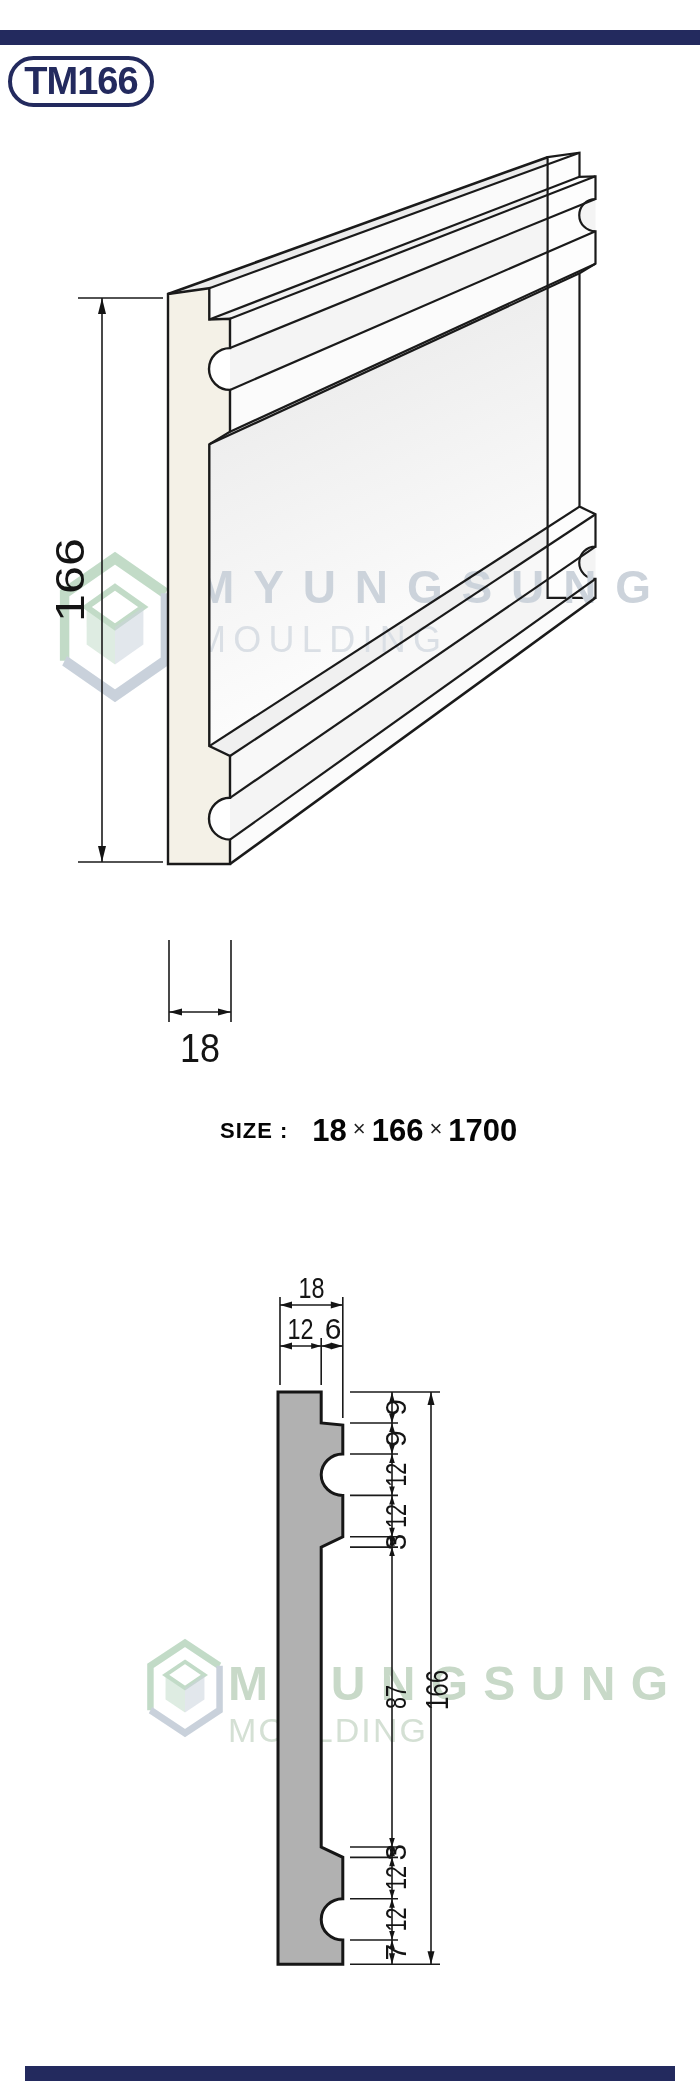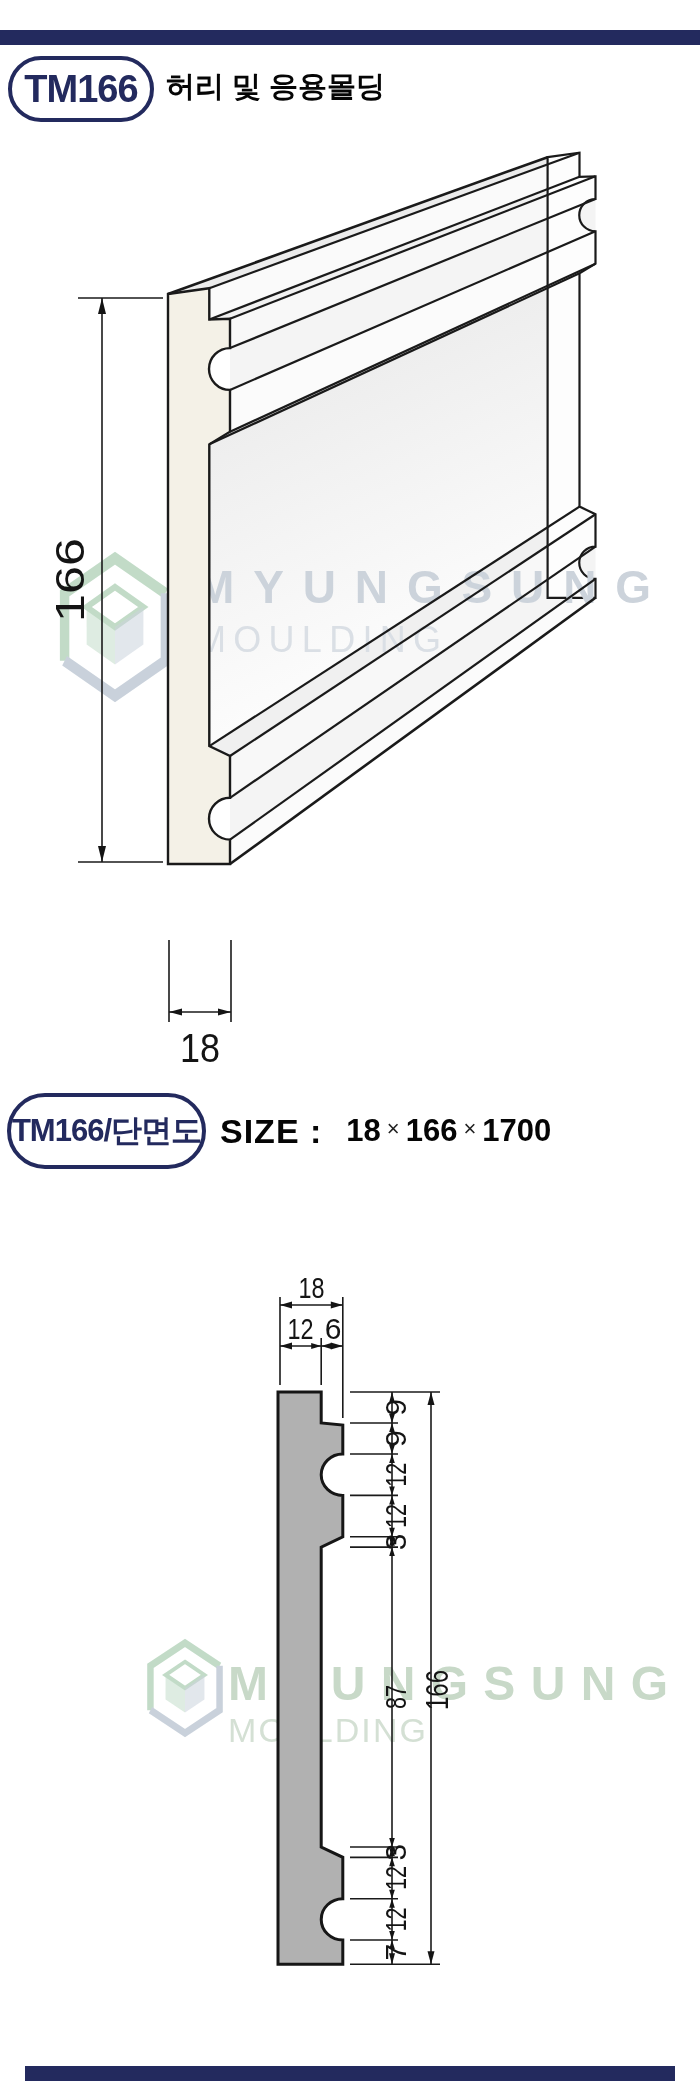--- a/index.html
+++ b/index.html
@@ -2,45 +2,44 @@
 <html style="--navy: #232a5e;"><head>
 <meta charset="utf-8">
 <style>
   html,body{margin:0;padding:0;background:#fff;}
   .page{position:relative;width:700px;height:2100px;background:#ffffff;overflow:hidden;
         font-family:"Liberation Sans",sans-serif;}
   .top-bar{position:absolute;left:0;top:30px;width:700px;height:15px;background:var(--navy);}
   .bottom-bar{position:absolute;left:25px;top:2066px;width:650px;height:15px;background:var(--navy);}
   .pill{position:absolute;display:flex;align-items:center;justify-content:center;
         border:4px solid var(--navy);border-radius:60px;background:#fff;box-sizing:border-box;}
-  .pill1{left:8px;top:56px;width:146px;height:66px;}
+  .pill1{left:8px;top:56px;width:146px;height:51px;}
   .pill1 span{font-size:38px;font-weight:bold;color:var(--navy);letter-spacing:-1px;}
   .cat-label{position:absolute;left:166px;top:56px;height:62px;display:flex;align-items:center;
         font-size:29px;font-weight:bold;color:#050505;}
   .pill2{left:7px;top:1093px;width:199px;height:76px;}
   .pill2 span{font-size:31px;font-weight:bold;color:var(--navy);letter-spacing:-1px;}
   .size-line{position:absolute;left:220px;top:1093px;height:76px;display:flex;align-items:center;}
-  .size-label{font-size:34px;font-weight:bold;color:#050505;letter-spacing:1px;margin-right:24px;}
+  .size-label{font-size:22px;font-weight:bold;color:#050505;letter-spacing:1px;margin-right:24px;}
   .size-value{display:flex;align-items:center;}
   .size-value .num{font-size:31px;font-weight:bold;color:#050505;}
   .size-value .mul{font-size:22px;color:#222;margin:0 6px;position:relative;top:-2px;}
   .svg-wrap{position:absolute;left:0;}
   #wrap3d{top:130px;}
   #wrapxs{top:1250px;}
 </style>
 </head>
 <body>
 
 <div class="page">
   <div class="top-bar"></div>
 
   <div class="pill pill1">
     <span>TM166</span>
   </div>
-  <div class="cat-label">허리 및 응용몰딩</div>
 
   <div id="wrap3d" class="svg-wrap"><svg viewBox="0 0 700 950" width="700" height="950">
         <defs>
           <linearGradient id="g1" x1="0" y1="0" x2="0.35" y2="1">
             <stop offset="0" stop-color="#e6e6e6"></stop>
             <stop offset="1" stop-color="#ffffff"></stop>
           </linearGradient>
         </defs>
         <g>
           <polygon points="168,164 209.328,158.21408 579.510544,22.68948383999998 547.564,27.162000000000006" fill="#ececec" stroke="none"></polygon>
@@ -93,23 +92,20 @@
           <text x="84" y="450" font-size="40" fill="#141414" text-anchor="middle" font-family="&quot;Liberation Sans&quot;,sans-serif" transform="rotate(-90 84 450)" textLength="84" lengthAdjust="spacingAndGlyphs">166</text>
           <line x1="169" y1="810" x2="169" y2="892" stroke="#1a1a1a" stroke-width="1.6"></line>
           <line x1="231" y1="810" x2="231" y2="892" stroke="#1a1a1a" stroke-width="1.6"></line>
           <line x1="169" y1="882" x2="231" y2="882" stroke="#1a1a1a" stroke-width="1.6"></line>
           <polygon points="169,882 182,878.5 182,885.5" fill="#141414"></polygon>
           <polygon points="231,882 218,878.5 218,885.5" fill="#141414"></polygon>
           <text x="200" y="932" font-size="40" fill="#141414" text-anchor="middle" font-family="&quot;Liberation Sans&quot;,sans-serif" textLength="40" lengthAdjust="spacingAndGlyphs">18</text>
         </g>
       </svg></div>
 
-  <div class="pill pill2">
-    <span>TM166/단면도</span>
-  </div>
   <div class="size-line">
     <span class="size-label">SIZE :</span>
     <span class="size-value" id="size-value">
         <span class="num">18</span>
         <span class="mul">×</span>
         <span class="num">166</span>
         <span class="mul">×</span>
         <span class="num">1700</span>
       </span>
   </div>

